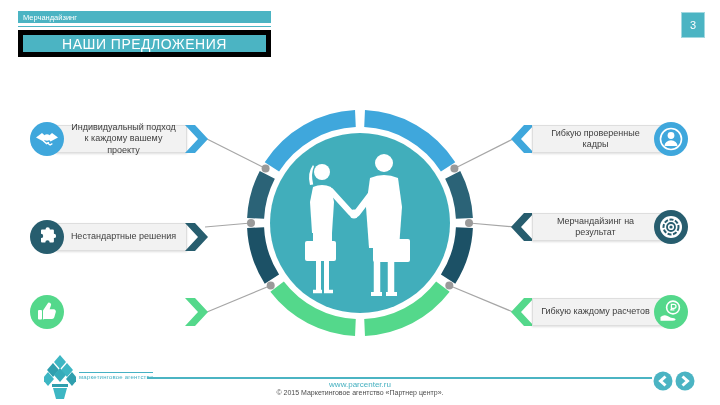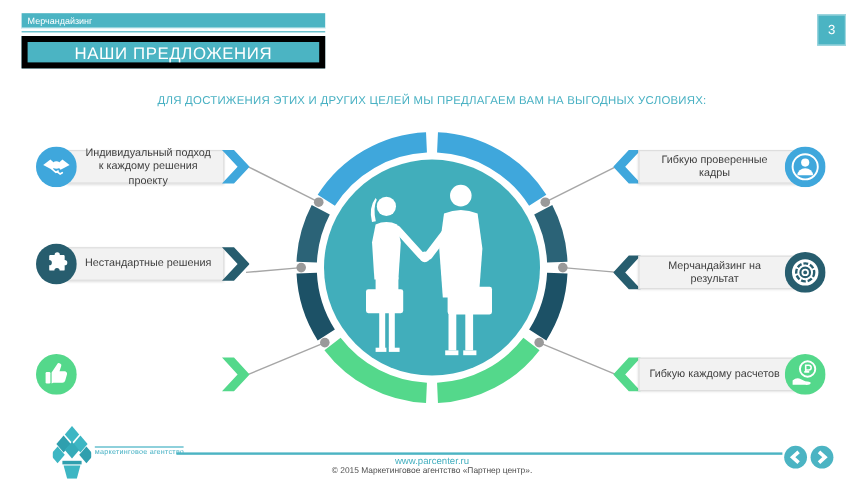--- a/index.html
+++ b/index.html
@@ -55,21 +55,20 @@
 </style>
 </head>
 <body>
 
 <div class="slide">
 
   <div class="kicker">Мерчандайзинг</div>
   <div class="kicker-line"></div>
   <div class="title-box">НАШИ ПРЕДЛОЖЕНИЯ</div>
   <div class="page-num">3</div>
-  <div class="subtitle">ДЛЯ ДОСТИЖЕНИЯ ЭТИХ И ДРУГИХ ЦЕЛЕЙ МЫ ПРЕДЛАГАЕМ ВАМ НА ВЫГОДНЫХ УСЛОВИЯХ:</div>
 
   <svg class="diagram" viewBox="0 0 720 405">
 
     <g stroke-width="1.2" fill="none">
       <path d="M207,139 L265.6,168.5" stroke="#a6a6a6"></path>
       <path d="M205,227 L251,223" stroke="#a6a6a6"></path>
       <path d="M207,312 L270.7,285.5" stroke="#a6a6a6"></path>
       <path d="M513,139 L454.4,168.5" stroke="#a6a6a6"></path>
       <path d="M515,227 L469,223" stroke="#a6a6a6"></path>
       <path d="M513,312 L449.3,285.5" stroke="#a6a6a6"></path>
@@ -118,36 +117,36 @@
       <path d="M377,248 V292" stroke="#ffffff" stroke-width="6.5" fill="none"></path>
       <path d="M391,248 V292" stroke="#ffffff" stroke-width="6.5" fill="none"></path>
       <path d="M371,294 h11" stroke="#ffffff" stroke-width="4" fill="none"></path>
       <path d="M386,294 h11" stroke="#ffffff" stroke-width="4" fill="none"></path>
       <rect x="373" y="239" width="37" height="23" rx="2"></rect>
       <path d="M385,239 v-4 h11 v4" stroke="#ffffff" stroke-width="2" fill="none"></path>
     </g>
   </svg>
 
   <div class="callout co-left" style="top:122px">
-    <div class="ribbon">Индивидуальный подход к каждому решения проекту</div>
+    <div class="ribbon">Индивидуальный подход к каждому вашему проекту</div>
     <svg class="chev" viewBox="0 0 23 30">
       <polygon points="0,1 10,1 23,15 10,29 0,29 13,15" fill="#3fa7dc"></polygon>
       </svg>
     <svg class="badge" viewBox="0 0 34 34">
       <circle cx="17" cy="17" r="17" fill="#3fa7dc"></circle>
       <g fill="#ffffff">
         <path d="M6,15.5 L12,11 L17,15.5 L13.5,19.5 Z"></path>
         <path d="M28,15.5 L22,11 L17,15.5 L20.5,19.5 Z"></path>
         <circle cx="17" cy="15.5" r="3.2"></circle>
         <path d="M13.5,19 l3,2.6 2,-1 M17.5,21 l2.6,2 1.8,-1.1" stroke="#ffffff" stroke-width="1.4" fill="none" stroke-linecap="round"></path>
       </g>
       </svg>
   </div>
 
-  <div class="callout co-left" style="top:203px">
+  <div class="callout co-left" style="top:220px">
     <div class="ribbon">Нестандартные решения</div>
     <svg class="chev" viewBox="0 0 23 30">
       <polygon points="0,1 10,1 23,15 10,29 0,29 13,15" fill="#275d6e"></polygon>
       </svg>
     <svg class="badge" viewBox="0 0 34 34">
       <circle cx="17" cy="17" r="17" fill="#275d6e"></circle>
       <path fill="#ffffff" d="M12.5,9.5 h3 a2.2,2.2 0 1 1 4.4,0 h3 a1,1 0 0 1 1,1 v3.2 a2.2,2.2 0 1 1 0,4.4 v3.4 a1,1 0 0 1 -1,1 h-3.2 a2.2,2.2 0 1 0 -4.4,0 h-3.3 a1,1 0 0 1 -1,-1 v-3.4 a2.2,2.2 0 1 0 0,-4.4 v-3.2 a1,1 0 0 1 1,-1 Z"></path>
       </svg>
   </div>
 

